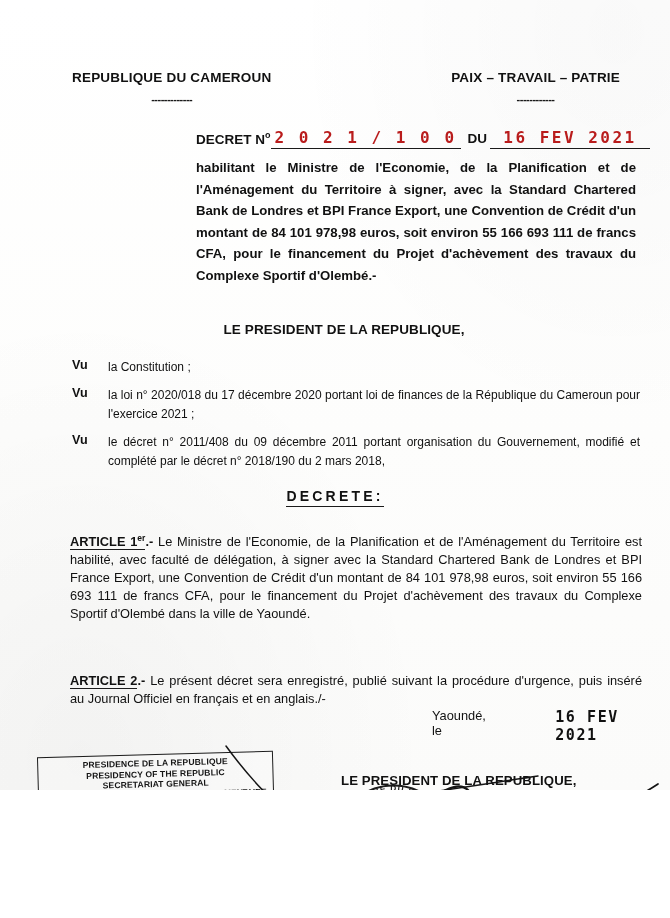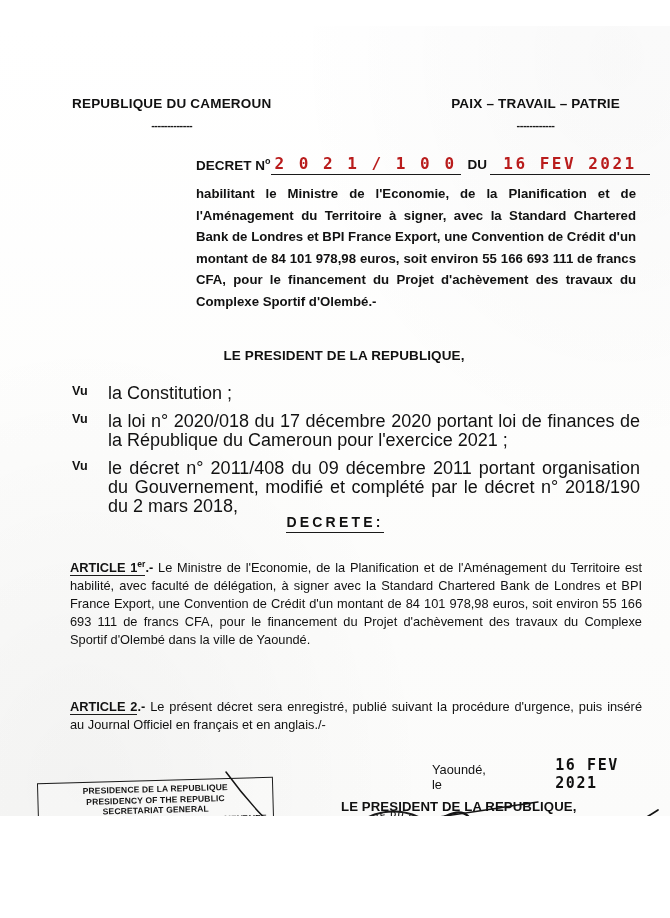--- a/index.html
+++ b/index.html
@@ -11,21 +11,20 @@
   body {
     font-family: "Liberation Sans", sans-serif;
     color: #111111;
   }
   .page {
     position: relative;
     width: 670px;
     height: 790px;
     overflow: hidden;
     background: #fefefe;
-    margin-top: 26px;
   }
   
   .paper-tone {
     position: absolute;
     inset: 0;
     background:
       radial-gradient(ellipse at 12% 96%, rgba(0,0,0,0.035) 0%, rgba(0,0,0,0) 42%),
       radial-gradient(ellipse at 92% 4%, rgba(0,0,0,0.025) 0%, rgba(0,0,0,0) 38%),
       linear-gradient(180deg, #ffffff 0%, #fdfdfc 55%, #fbfbfa 100%);
     pointer-events: none;
@@ -132,21 +131,21 @@
     display: flex;
     margin-bottom: 9px;
   }
   .vu-word {
     font-size: 12.6px;
     font-weight: bold;
     width: 36px;
     flex: 0 0 36px;
   }
   .vu-text {
-    font-size: 18px;
+    font-size: 12px;
     line-height: 19px;
     text-align: justify;
     text-align-last: left;
     flex: 1 1 auto;
   }
   .vu-text.nojust { text-align: left; }
 
   
   .decrete {
     position: absolute;
@@ -177,24 +176,24 @@
   .article.a2 { top: 672px; }
   .art-label {
     font-weight: bold;
     border-bottom: 1.4px solid #1a1a1a;
   }
   .art-label sup { font-size: 8.5px; vertical-align: super; }
 
   
   .placedate {
     position: absolute;
-    top: 730px;
+    top: 708px;
     left: 432px;
     display: flex;
-    align-items: flex-end;
+    align-items: flex-start;
     font-size: 12.8px;
     gap: 35px;
   }
   .placedate .dstamp {
     margin-left: 22px;
     font-family: "DejaVu Sans Mono", monospace;
     font-size: 15px;
     font-weight: bold;
     letter-spacing: 1.6px;
   }

